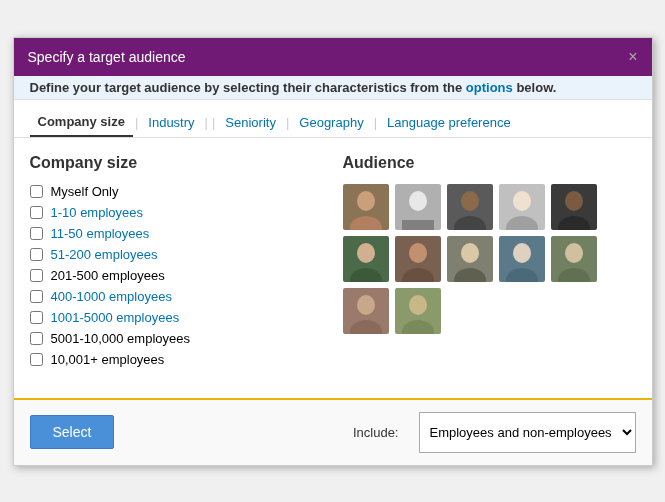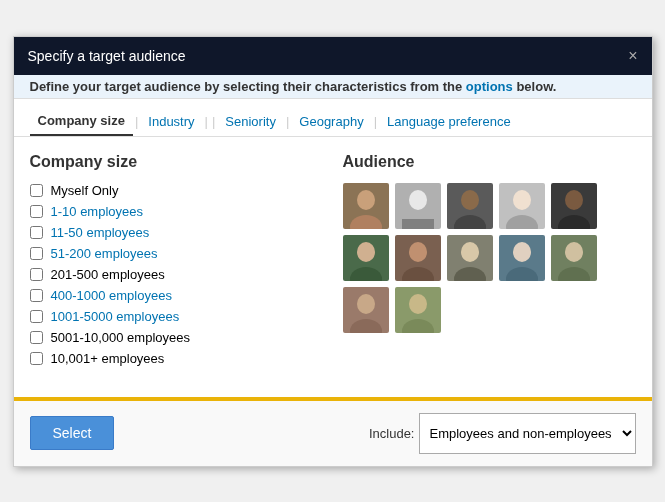--- a/index.html
+++ b/index.html
@@ -13,21 +13,21 @@
       width: 665px;
       min-height: 502px;
     }
     .modal {
       width: 640px;
       background: #fff;
       border: 1px solid #ccc;
       box-shadow: 2px 2px 8px rgba(0,0,0,0.3);
     }
     .modal-header {
-      background: #0f172a;
+      background: #701a75;
       color: #fff;
       padding: 10px 14px;
       font-size: 14px;
       font-weight: normal;
       display: flex;
       justify-content: space-between;
       align-items: center;
       text-align: right;
     }
     .modal-header .close-icon {
@@ -119,36 +119,36 @@
     .audience-grid {
       display: flex;
       flex-wrap: wrap;
       gap: 6px;
     }
     .modal-footer {
       display: flex;
       justify-content: space-between;
       align-items: center;
       padding: 12px 16px;
-      border-top: 4px solid #eab308;
+      border-top: 2px solid #eab308;
       background: #f9f9f9;
     }
     .select-btn {
       background: #4a90d9;
       color: #fff;
       border: 1px solid #3a7bc8;
       padding: 8px 22px;
       font-size: 14px;
       cursor: pointer;
       border-radius: 2px;
     }
     .include-section {
       display: flex;
       align-items: center;
-      gap: 4px;
+      gap: 20px;
       font-size: 13px;
       color: #333;
     }
     .include-select {
       font-size: 13px;
       padding: 11px 6px;
       border: 1px solid #aaa;
       background: #fff;
       cursor: pointer;
     }

